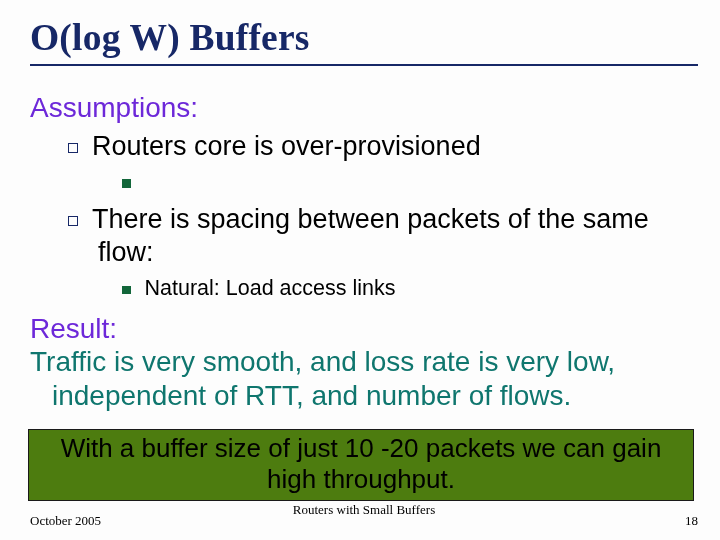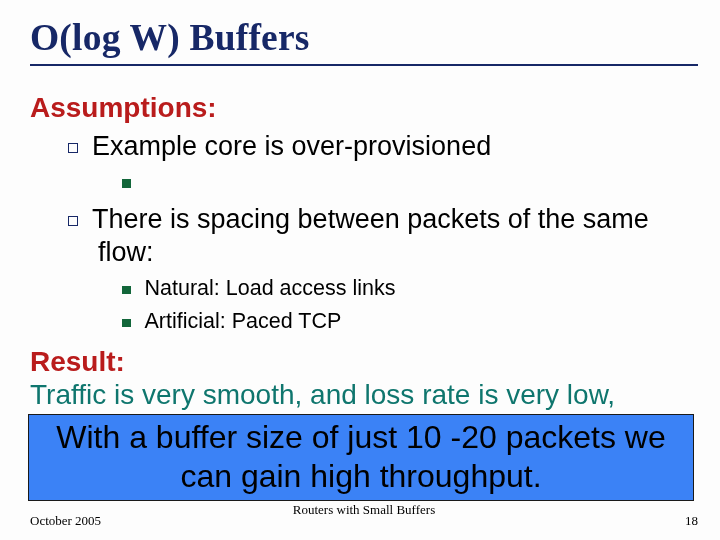--- a/index.html
+++ b/index.html
@@ -23,22 +23,22 @@
     font-weight: bold;
     color: #172867;
     padding: 2px 0 5px 0;
     border-bottom: 2.5px solid #172867;
     margin-bottom: 26px;
     letter-spacing: 0.2px;
   }
   .h-assumptions, .h-result {
     font-family: Arial, Helvetica, sans-serif;
     font-size: 28px;
-    font-weight: bold;
-    color: #b91c1c;
+    font-weight: normal;
+    color: #6d28d9;
   }
   .h-assumptions { margin-top: 8px; }
   .h-result { margin-top: 10px; }
   .result-text {
     font-family: Arial, Helvetica, sans-serif;
     font-size: 28px;
     line-height: 1.22;
     color: #0f766e;
   }
   .indent-result { padding-left: 22px; text-indent: -22px; }
@@ -72,24 +72,24 @@
     background: #12663a;
     vertical-align: 1px;
     margin-right: 14px;
     text-indent: 0;
   }
   .callout {
     position: absolute;
     left: 28px;
     bottom: 39px;
     width: 666px;
-    background: #3b82f6;
+    background: #4d7c0f;
     border: 1.3px solid #1a1a1a;
     font-family: Arial, Helvetica, sans-serif;
-    font-size: 32px;
+    font-size: 26px;
     text-align: center;
     line-height: 1.22;
     padding: 3px 8px 4px 8px;
     color: #000;
   }
   .footer {
     position: absolute;
     left: 30px;
     right: 22px;
     bottom: 11px;
@@ -103,34 +103,31 @@
 </style>
 </head>
 <body>
 
 <div class="slide">
   <div class="title">O(log W) Buffers</div>
 
   <div class="h-assumptions">Assumptions:</div>
 
   <div class="lvl1">
-    <span class="bul"></span><span>Example core is over-provisioned</span>
+    <span class="bul"></span><span>Routers core is over-provisioned</span>
   </div>
   <div class="lvl2">
     <span class="bul2"></span>
   </div>
 
   <div class="lvl1">
     <span class="bul"></span><span>There is spacing between packets of the same flow:</span>
   </div>
   <div class="lvl2">
     <span class="bul2"></span><span>Natural: Load access links</span>
-  </div>
-  <div class="lvl2">
-    <span class="bul2"></span><span>Artificial: Paced TCP</span>
   </div>
 
   <div class="h-result">Result:</div>
   <div class="result-text indent-result">Traffic is very smooth, and loss rate is very low, independent of RTT, and number of flows.</div>
 
   <div class="callout">With a buffer size of just 10 -20 packets we can gain high throughput.</div>
 
   <div class="footer">
     <span class="foot-left">October 2005</span>
     <span class="foot-center">Routers with Small Buffers</span>

